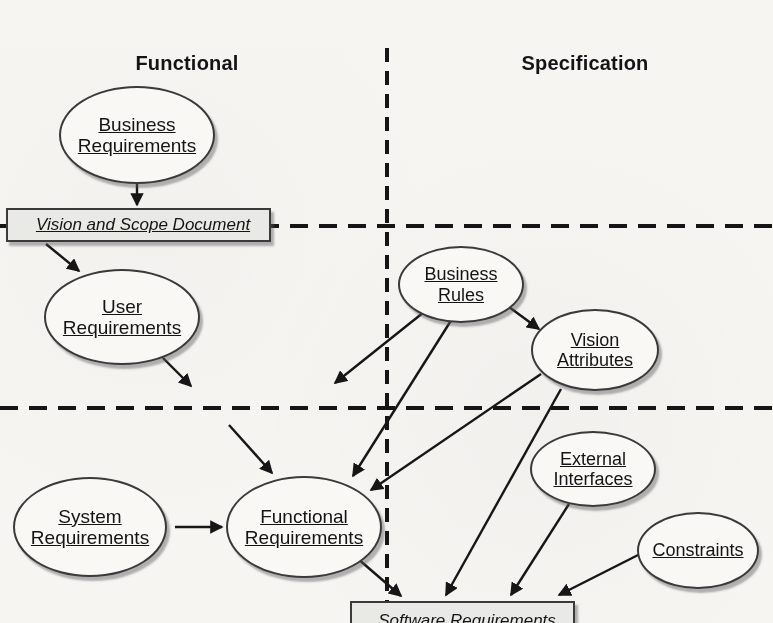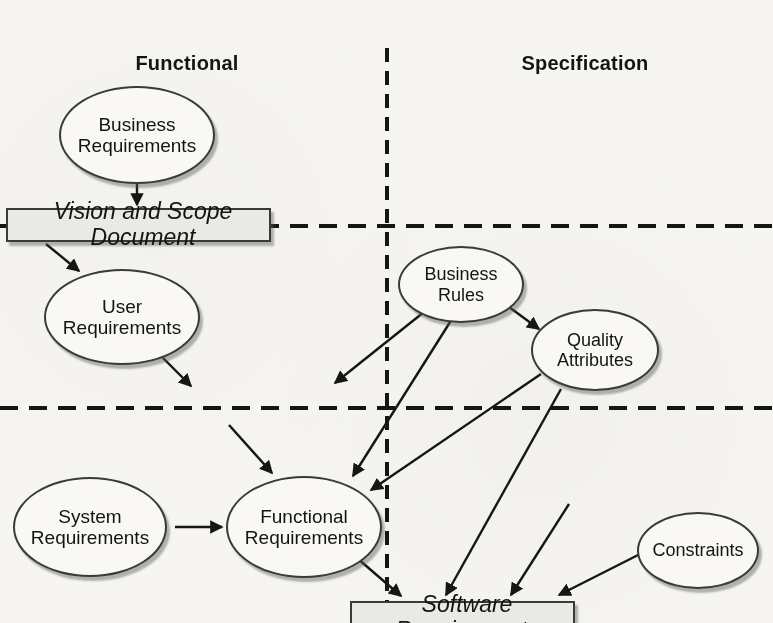--- a/index.html
+++ b/index.html
@@ -47,35 +47,36 @@
     z-index: 2;
     display: flex;
     align-items: center;
     justify-content: center;
     text-align: center;
     box-sizing: border-box;
   }
   .node .lbl {
     white-space: pre-line;
     line-height: 1.12;
+    text-decoration: underline;
   }
   .ellipse {
     border: 2.2px solid #3a3a3a;
     border-radius: 50%;
     background: #f9f8f5;
     box-shadow: 3px 4px 2px rgba(90,90,90,0.45);
     font-size: 19px;
   }
   .ellipse.small { font-size: 18px; }
   .doc {
     border: 2px solid #3a3a3a;
     background: #e9e9e5;
     box-shadow: 3px 4px 2px rgba(90,90,90,0.45);
     font-style: italic;
-    font-size: 23px;
+    font-size: 17px;
     padding-left: 9px;
   }
 </style>
 </head>
 <body>
 
 <div class="stage">
 
   <svg id="edge-layer" viewBox="0 0 773 623" xmlns="http://www.w3.org/2000/svg">
     <defs>
@@ -128,24 +129,28 @@
     <span class="lbl">Functional
 Requirements</span>
   </div>
 
   <div class="node ellipse small" style="left:398px; top:198px; width:126px; height:77px;">
     <span class="lbl">Business
 Rules</span>
   </div>
 
   <div class="node ellipse small" style="left:531px; top:261px; width:128px; height:82px;">
-    <span class="lbl">Quality
+    <span class="lbl">Vision
 Attributes</span>
   </div>
 
+  <div class="node ellipse small" style="left:530px; top:383px; width:126px; height:76px;">
+    <span class="lbl">External
+Interfaces</span>
+  </div>
 
   <div class="node ellipse small" style="left:637px; top:464px; width:122px; height:77px;">
     <span class="lbl">Constraints</span>
   </div>
 
   <div class="node doc" style="left:350px; top:553px; width:225px; height:59px;">
     <span class="lbl">Software Requirements
 Specification</span>
   </div>
 

